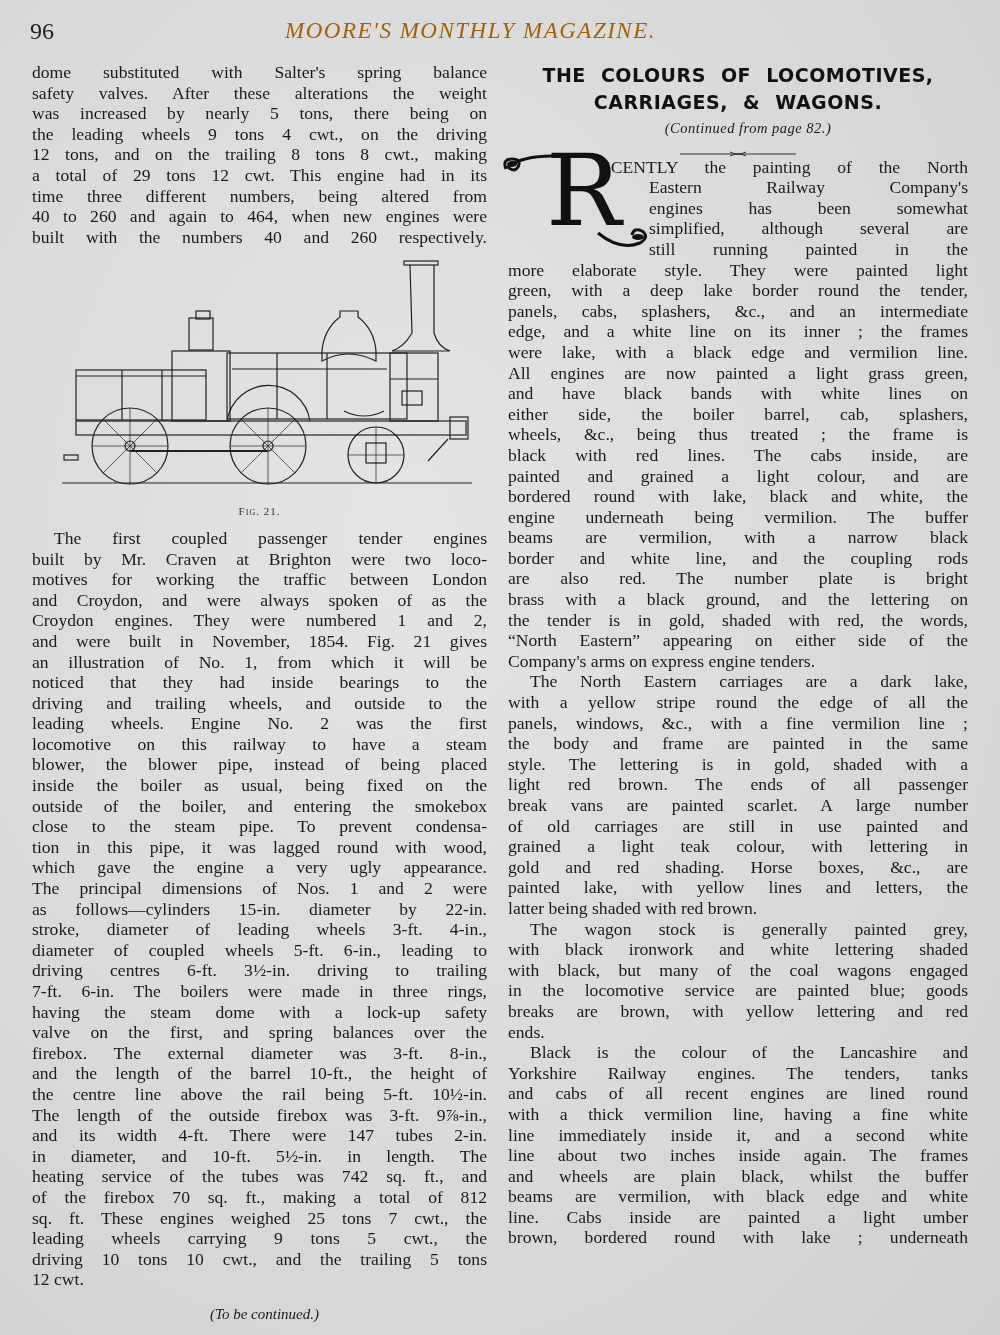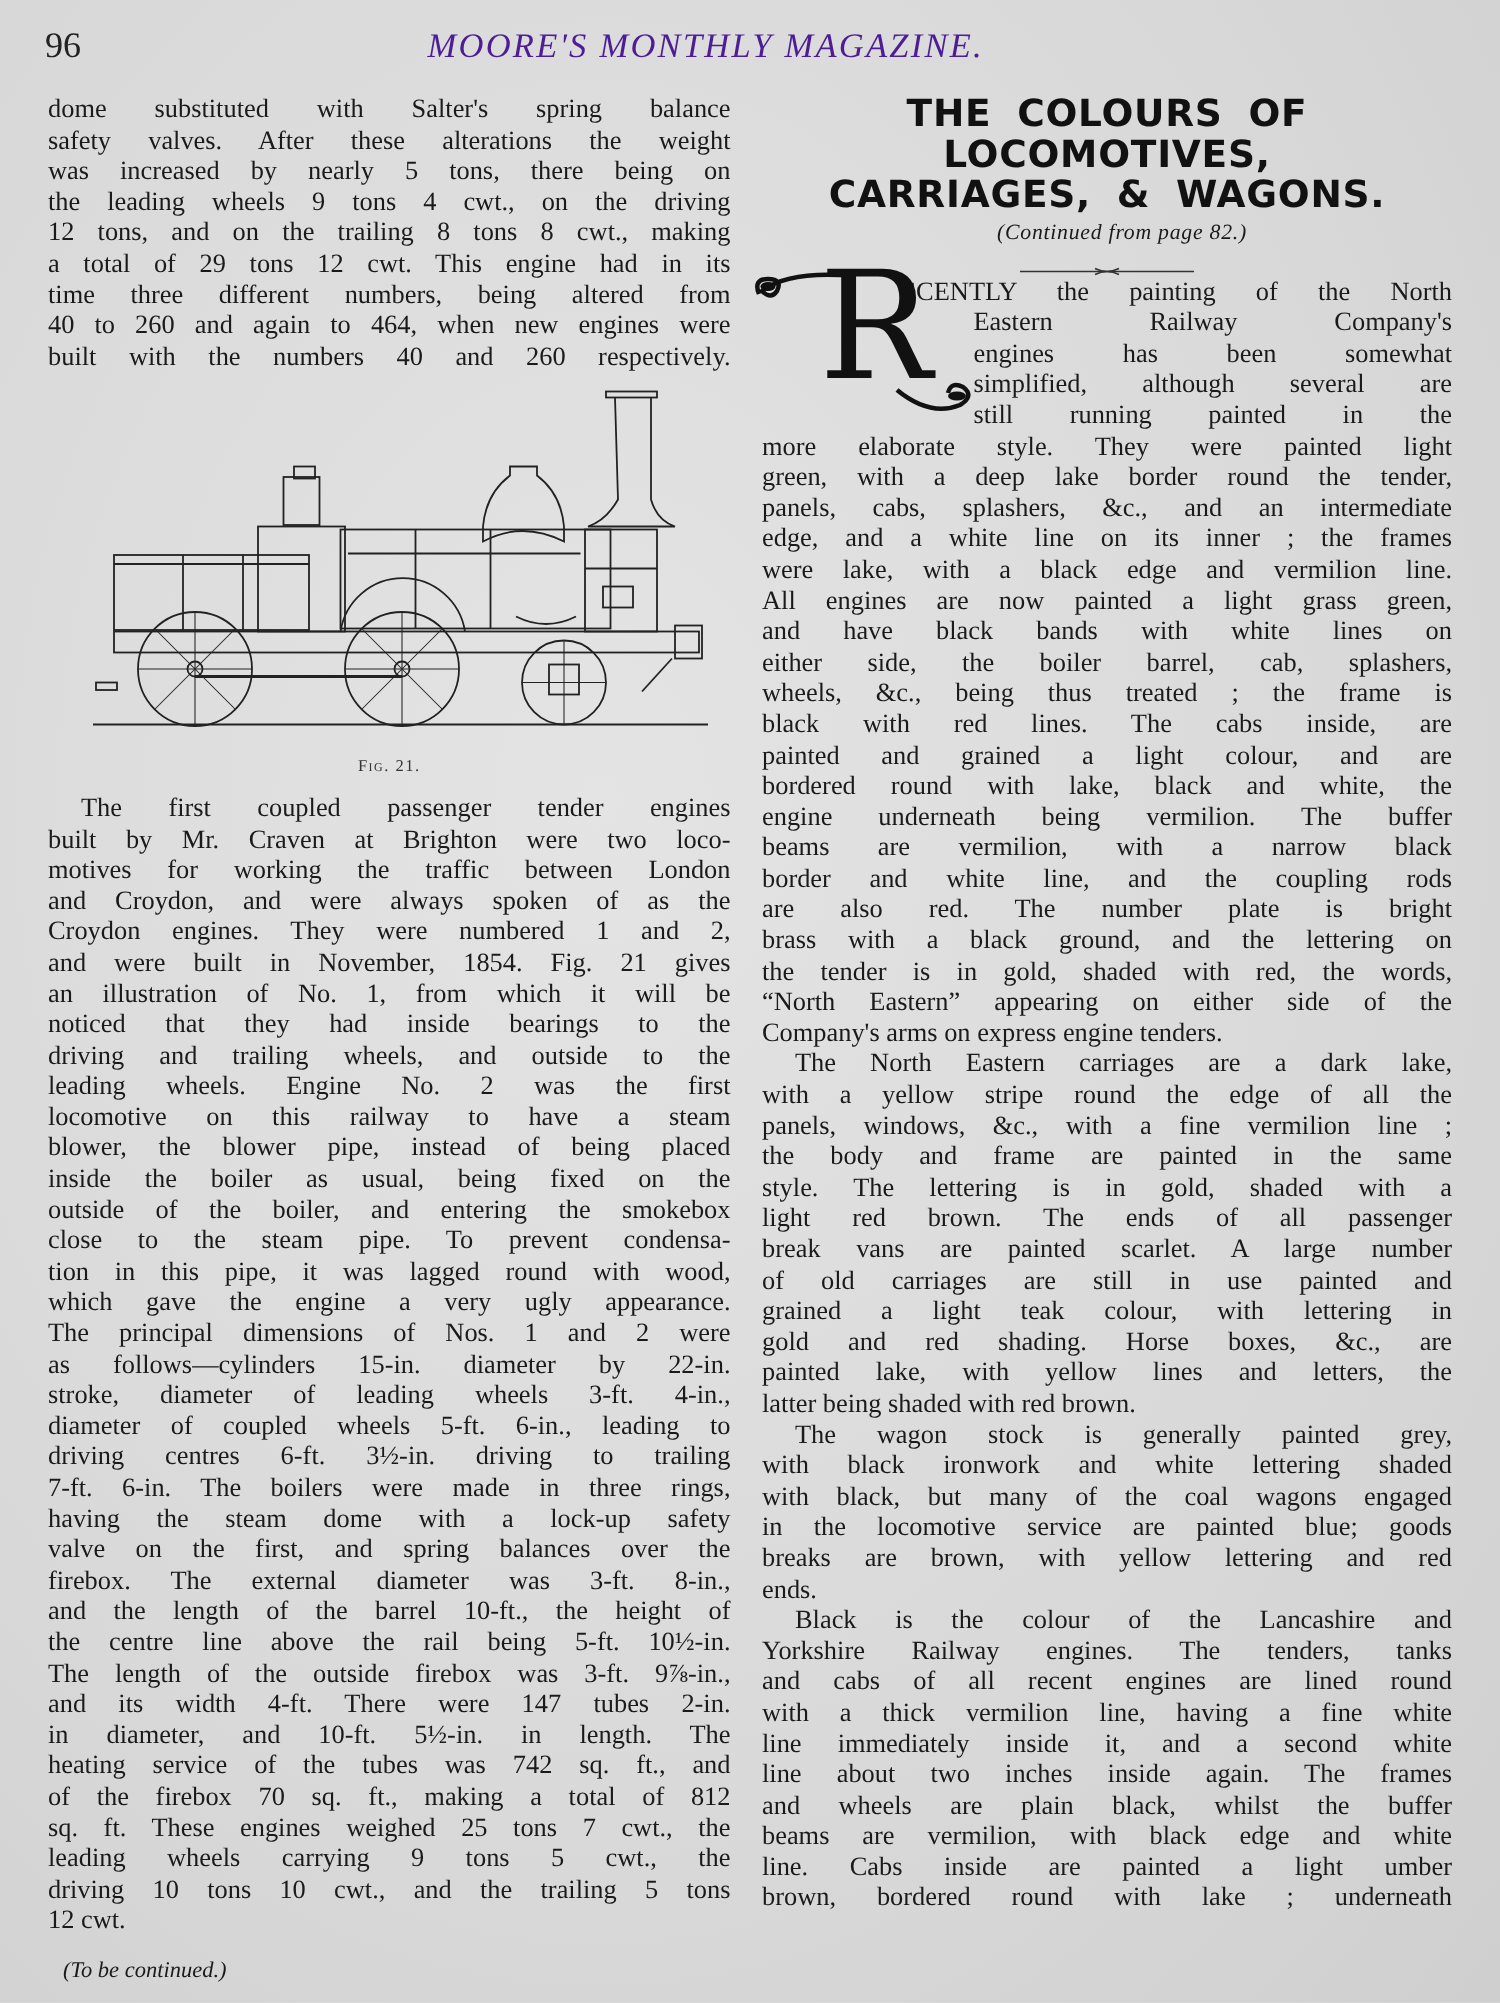--- a/index.html
+++ b/index.html
@@ -11,47 +11,47 @@
     color: #1a1a1a;
     position: relative;
   }
   .page-number {
     position: absolute; left: 30px; top: 18px;
     font-family: Liberation Serif, serif; font-size: 24px; color: #222;
   }
   .running-head {
     position: absolute; left: 285px; top: 18px;
     font-family: "Liberation Serif", serif; font-style: italic;
-    font-size: 23px; letter-spacing: 1.5px; color: #4c1d95;
+    font-size: 23px; letter-spacing: 1.5px; color: #a16207;
   }
   .col {
     position: absolute; top: 62px;
     font-family: "Liberation Serif", serif;
     font-size: 17.6px; line-height: 20.6px;
     text-align: justify;
   }
   .col-left { left: 32px; width: 455px; }
   .col-right { left: 508px; width: 460px; }
   .line { display: block; white-space: nowrap; text-align: justify; text-align-last: justify; }
   .line.last { text-align-last: left; }
   .indent { padding-left: 22px; }
   .figure { position: relative; height: 252px; margin: 4px 0 0 0; }
   .figure svg { position: absolute; left: 20px; top: 0; }
   .fig-caption {
     display: block; text-align: center; font-size: 11px; letter-spacing: 1px;
     font-variant: small-caps; margin: -2px 0 6px 0; color: #333;
   }
   .continued-left {
-    display: block; text-align: left; font-style: italic; font-size: 15px;
+    display: block; text-align: center; font-style: italic; font-size: 15px;
     margin-top: 14px; padding-left: 10px;
   }
   .article-title {
     display: block; text-align: center;
     font-family: "DejaVu Sans", "Liberation Sans", sans-serif;
-    font-weight: bold; font-size: 25px; line-height: 27px; letter-spacing: 0.5px;
+    font-weight: bold; font-size: 19px; line-height: 27px; letter-spacing: 0.5px;
     word-spacing: 8px; color: #111;
   }
   .continued-right {
     display: block; text-align: center; font-style: italic; font-size: 14.5px;
     margin-top: 2px; letter-spacing: 0.5px; padding-left: 20px;
   }
   .ornament-rule { display: block; text-align: center; height: 10px; margin: 4px 0 4px 0; }
   .dropcap-wrap { position: relative; }
   .dropcap {
     position: absolute; left: -8px; top: -6px; width: 160px; height: 110px;

